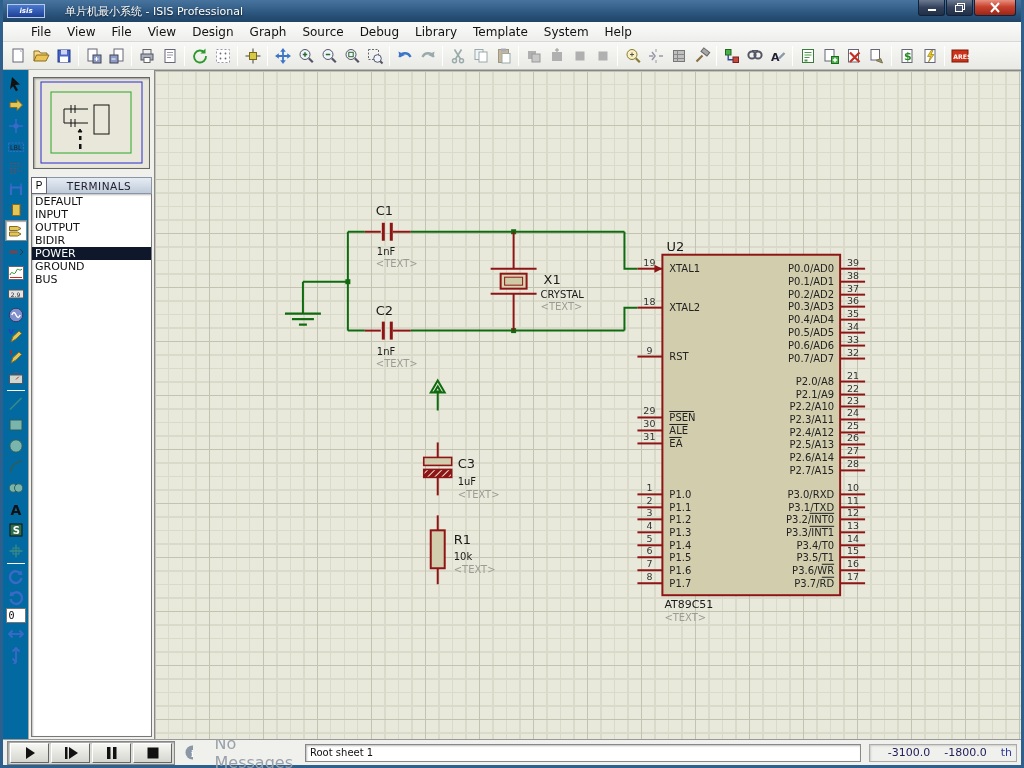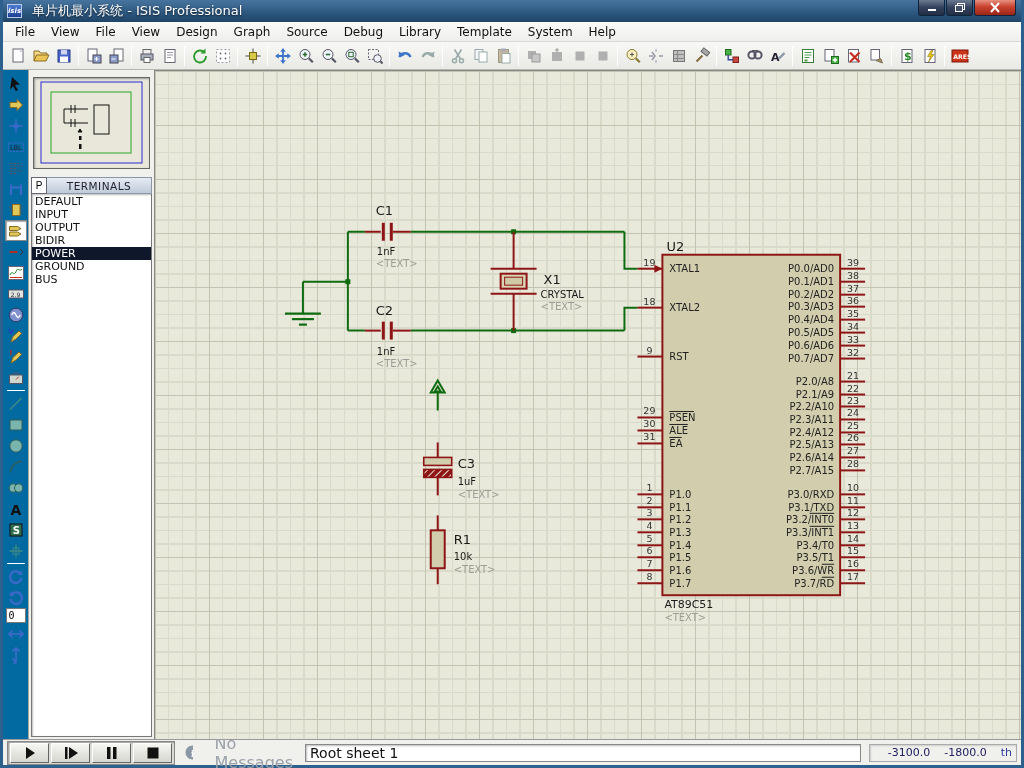--- a/index.html
+++ b/index.html
@@ -2,30 +2,30 @@
 <html><head>
 <meta charset="utf-8">
 <style>
   * { margin:0; padding:0; box-sizing:border-box; }
   html,body { width:1024px; height:768px; overflow:hidden; font-family:"DejaVu Sans","Liberation Sans",sans-serif; }
   .window { width:1024px; height:768px; display:flex; flex-direction:column; background:#f0f0ec;
             border-left:3px solid #2e608e; border-right:3px solid #2e608e; border-bottom:3px solid #2e608e; }
   
   .titlebar { height:22px; flex:0 0 22px; background:linear-gradient(#47749f,#2c567e 60%,#1f4468);
               display:flex; align-items:center; padding-left:4px; position:relative; }
-  .appicon { width:15px; height:14px; background:linear-gradient(#4a7ad0,#1d3f96); border:1px solid #b8c8e8;
+  .appicon { width:38px; height:14px; background:linear-gradient(#4a7ad0,#1d3f96); border:1px solid #b8c8e8;
              color:#fff; font-size:7px; font-style:italic; font-weight:bold; display:flex; align-items:center; justify-content:center; }
-  .titletext { color:#fff; font-size:13px; margin-left:10px; text-shadow:0 1px 2px rgba(0,0,0,.7); }
+  .titletext { color:#fff; font-size:11px; margin-left:20px; text-shadow:0 1px 2px rgba(0,0,0,.7); }
   .winbtns { position:absolute; right:5px; top:0; display:flex; }
   .wb { height:16px; border:1px solid #10233c; border-top:none; display:flex; align-items:center; justify-content:center; }
   .wb.min, .wb.max { width:27px; background:linear-gradient(#6b7990,#33415c 50%,#222e44); border-radius:0 0 3px 3px; margin-right:1px; }
   .wb.close { width:42px; background:linear-gradient(#e89080,#c8422e 45%,#9c2616); border-radius:0 0 3px 3px; }
   
   .menubar { height:20px; flex:0 0 20px; background:linear-gradient(#fbfbfa,#eeeeec); display:flex; align-items:center;
-             border-bottom:1px solid #d8d8d4; padding-left:4px; }
+             border-bottom:1px solid #d8d8d4; padding-left:20px; }
   .menu-item { font-size:12px; color:#111; padding:2px 8px; cursor:default; }
   
   .toolbar { height:28px; flex:0 0 28px; background:linear-gradient(#f8f8f6,#e9e9e5); display:flex; align-items:center;
              border-bottom:1px solid #b8b8b2; padding-left:3px; }
   .tgroup { display:flex; align-items:center; }
   .tdiv { width:1px; height:20px; background:#b4b4ae; margin:0 3px; border-right:1px solid #fff; }
   .tbtn { width:23px; height:24px; display:flex; align-items:center; justify-content:center; border:1px solid transparent; }
   
   .main { flex:1; display:flex; min-height:0; }
   .toolstrip { width:26px; flex:0 0 26px; background:#0369a1; border-right:1px solid #a8a8a0; display:flex; flex-direction:column; align-items:center; padding-top:3px; }
@@ -54,21 +54,21 @@
   }
   .canvas svg { position:absolute; inset:0; }
   
   .statusbar { height:26px; flex:0 0 26px; background:#f0f0ec; border-top:1px solid #999; display:flex; align-items:center; padding:0 4px; }
   .simpanel { display:flex; border:1px solid #888; box-shadow:inset 1px 1px 2px #999; padding:1px; background:#dcdcd6; }
   .simbtn { width:39px; height:20px; margin:0 1px; background:linear-gradient(#f6f6f2,#d6d6d0);
             border:1px solid #666; border-top-color:#fff; border-left-color:#fff; display:flex; align-items:center; justify-content:center; }
   .msgpanel { display:flex; align-items:center; margin-left:10px; width:108px; }
   .msgtext { font-size:16px; color:#9aa1aa; margin-left:22px; }
   .sheetbox { flex:1; height:18px; background:#fff; border:1px solid #888; box-shadow:inset 1px 1px 2px #bbb;
-              font-size:14px; color:#111; line-height:16px; padding-left:4px; margin:0 8px 0 12px; }
+              font-size:10px; color:#111; line-height:16px; padding-left:4px; margin:0 8px 0 12px; }
   .coordbox { width:148px; height:18px; border:1px solid #aaa; box-shadow:inset 1px 1px 2px #ccc;
               font-size:11px; color:#20205e; display:flex; align-items:center; justify-content:flex-end; padding-right:4px; gap:14px; }
 </style>
 </head>
 <body>
 
 <div class="window">
 
   <div class="titlebar">
     <span class="appicon">isis</span>

